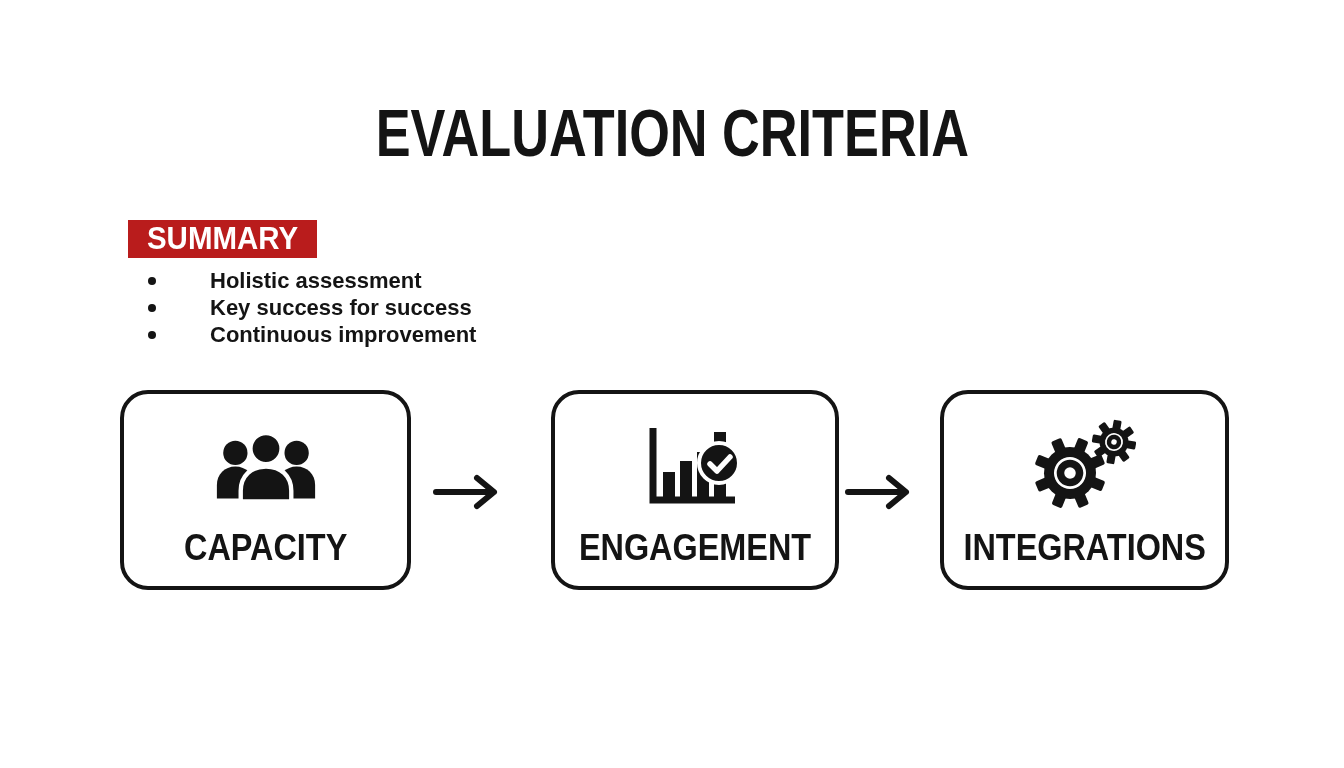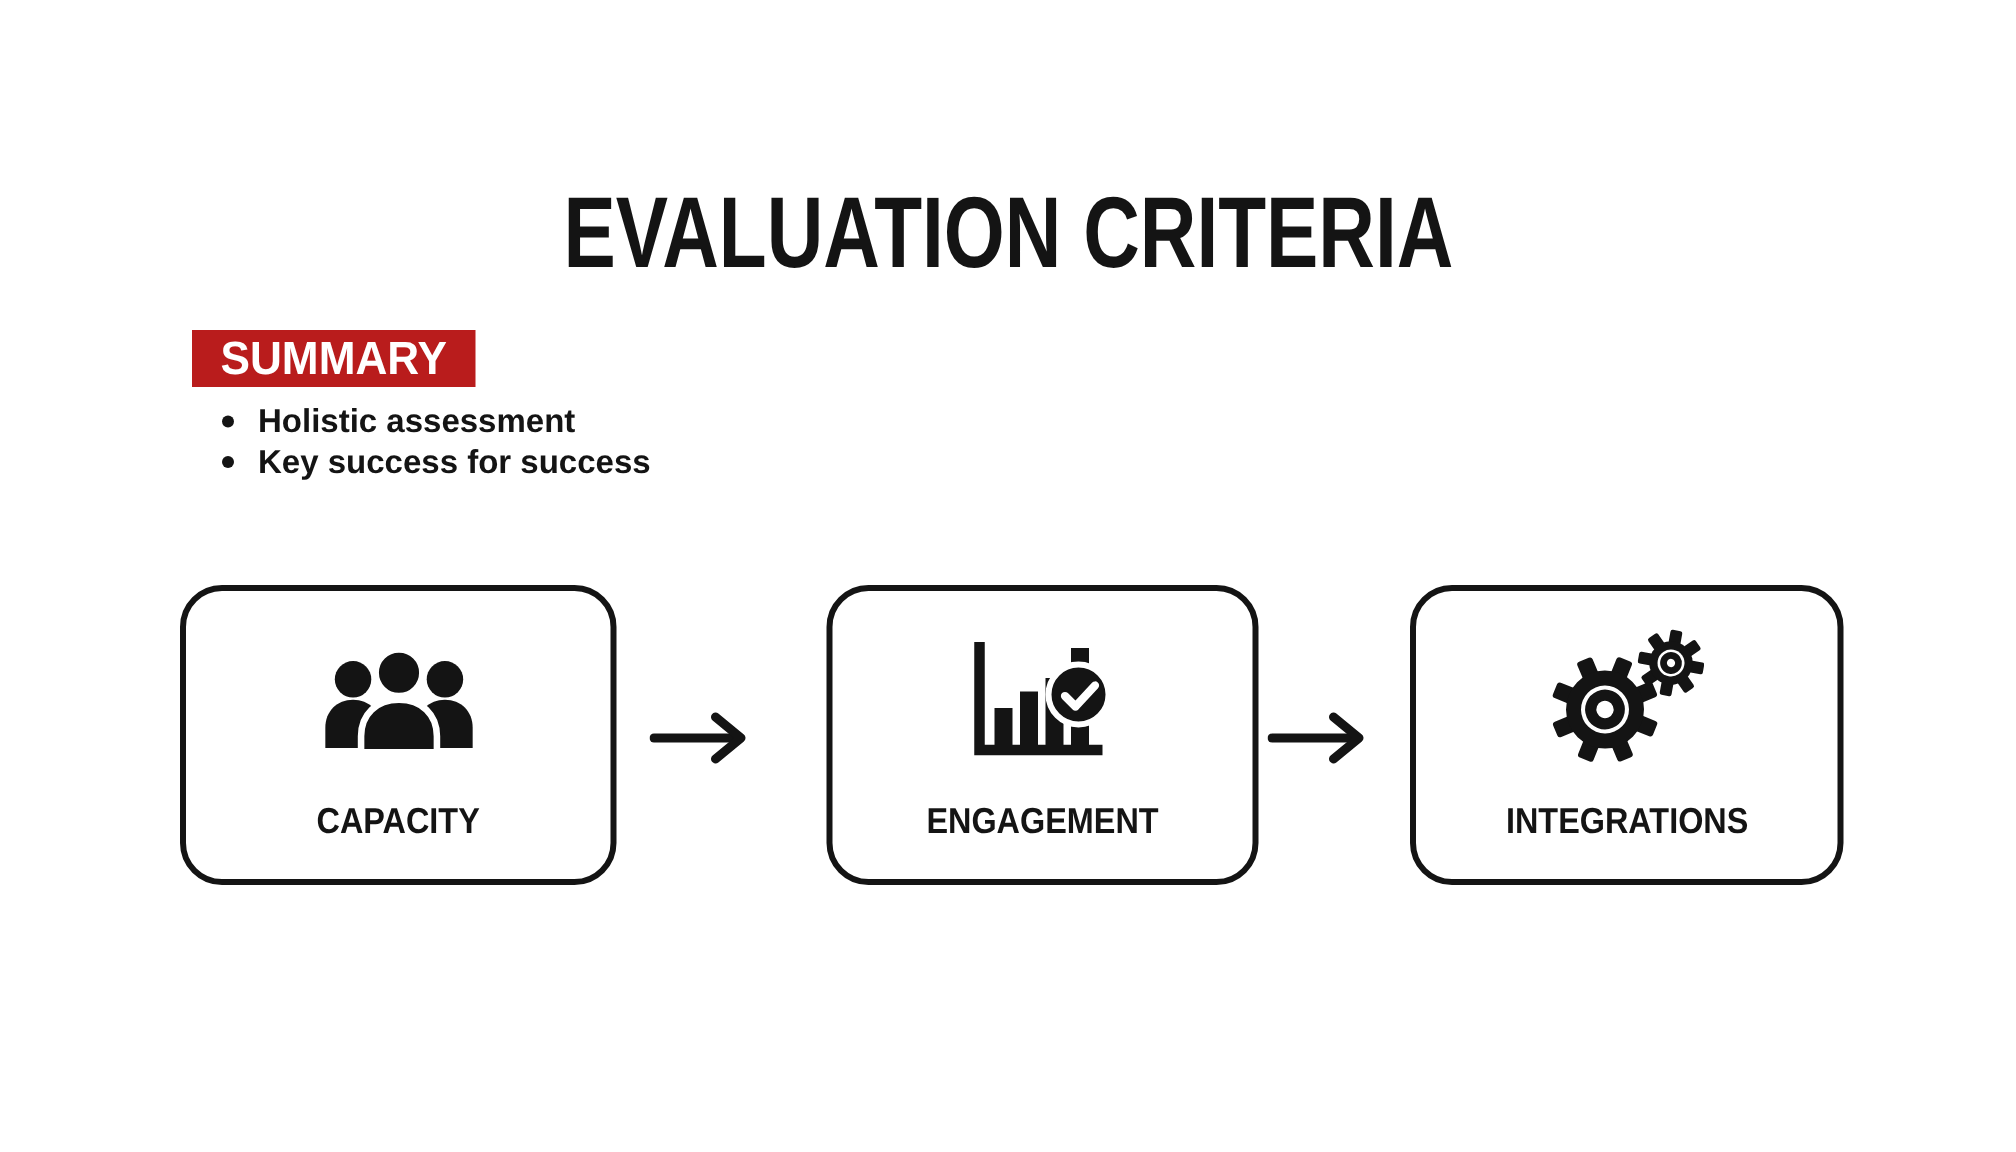--- a/index.html
+++ b/index.html
@@ -11,21 +11,21 @@
     background: #ffffff;
     font-family: "Liberation Sans", sans-serif;
     color: #141414;
     overflow: hidden;
   }
   .cond { display: inline-block; white-space: nowrap; transform-origin: center; }
 
   
   .title {
     position: absolute;
-    top: 122px;
+    top: 99px;
     left: 0; right: 0;
     text-align: center;
     font-size: 67px;
     font-weight: bold;
     line-height: 1;
     letter-spacing: 0;
   }
   .title .cond { transform: scaleX(0.78); }
 
   
@@ -48,20 +48,21 @@
     top: 267px;
     list-style: none;
   }
   .bullets li {
     display: flex;
     align-items: center;
     height: 27px;
     font-size: 22px;
     font-weight: bold;
     white-space: nowrap;
+    gap: 38px;
   }
   .dot {
     width: 8px;
     height: 8px;
     margin: 0 16px 0 2px;
     border-radius: 50%;
     background: #141414;
     flex: 0 0 auto;
   }
 
@@ -83,21 +84,21 @@
     transform: translateX(-50%);
   }
   .b1 .icon-wrap { top: 38px; }
   .b2 .icon-wrap { top: 32px; }
   .b3 .icon-wrap { top: 25px; }
   .pbox .box-label {
     position: absolute;
     top: 138px;
     left: 0; right: 0;
     text-align: center;
-    font-size: 24px;
+    font-size: 36px;
     font-weight: bold;
     line-height: 32px;
   }
   .pbox .box-label .cond { transform: scaleX(0.9); }
 
   .arrow {
     position: absolute;
     top: 471px;
   }
   .arrow.a1 { left: 433px; }
@@ -113,20 +114,24 @@
   <div class="summary-chip"><span class="cond">SUMMARY</span></div>
 
   <ul class="bullets">
     <li>
       <span class="dot"></span>
       <span>Holistic assessment</span>
     </li>
     <li>
       <span class="dot"></span>
       <span>Key success for success</span>
+    </li>
+    <li>
+      <span class="dot"></span>
+      <span>Continuous improvement</span>
     </li>
   </ul>
 
   <div class="pbox b1">
     <span class="icon-wrap">
       <svg width="106" height="70" viewBox="0 0 109 71" xmlns="http://www.w3.org/2000/svg">
         <g fill="#141414">
           <circle cx="23" cy="21" r="12.5"></circle>
           <path d="M23 35 C12 35 4 43 4 54 L4 68 L42 68 L42 54 C42 43 34 35 23 35 Z"></path>
           <circle cx="86" cy="21" r="12.5"></circle>

